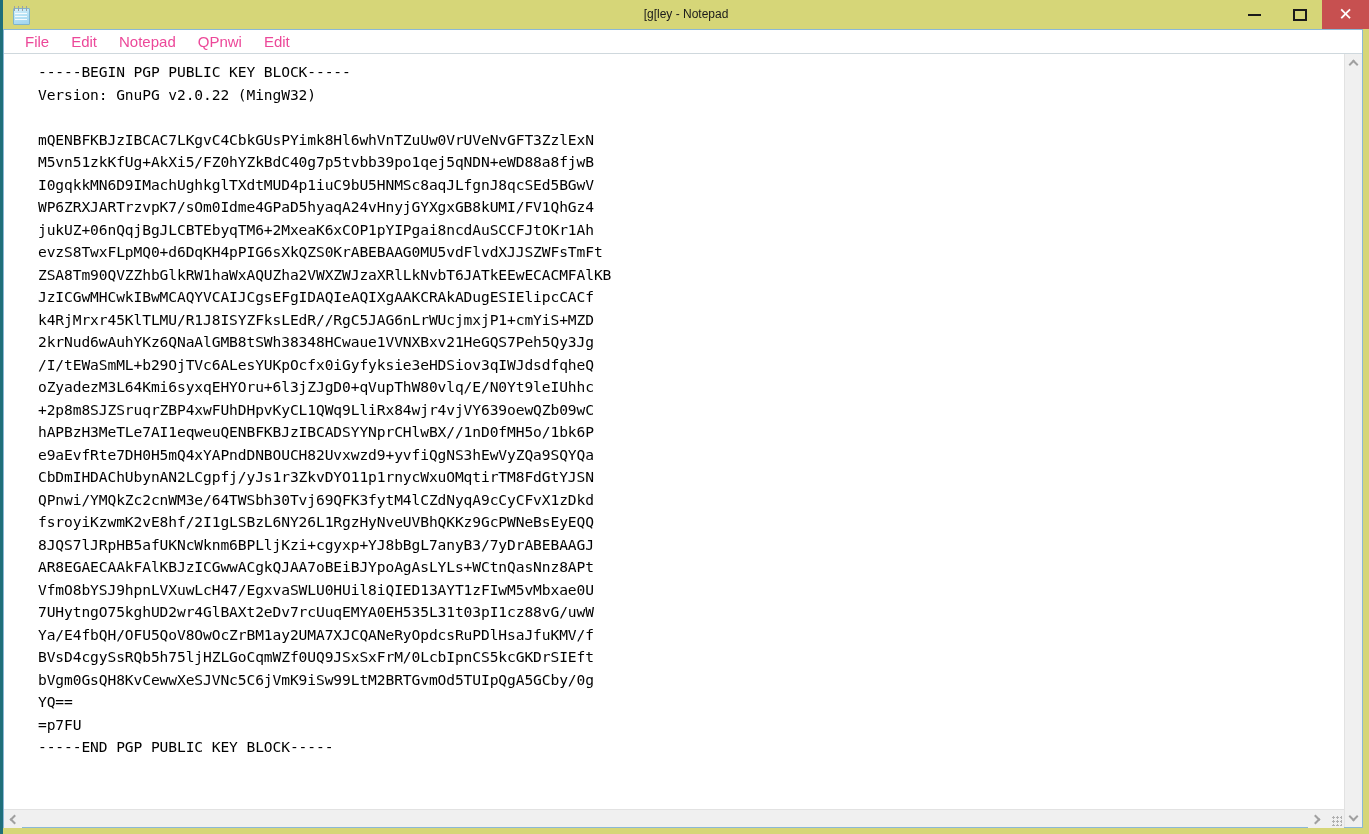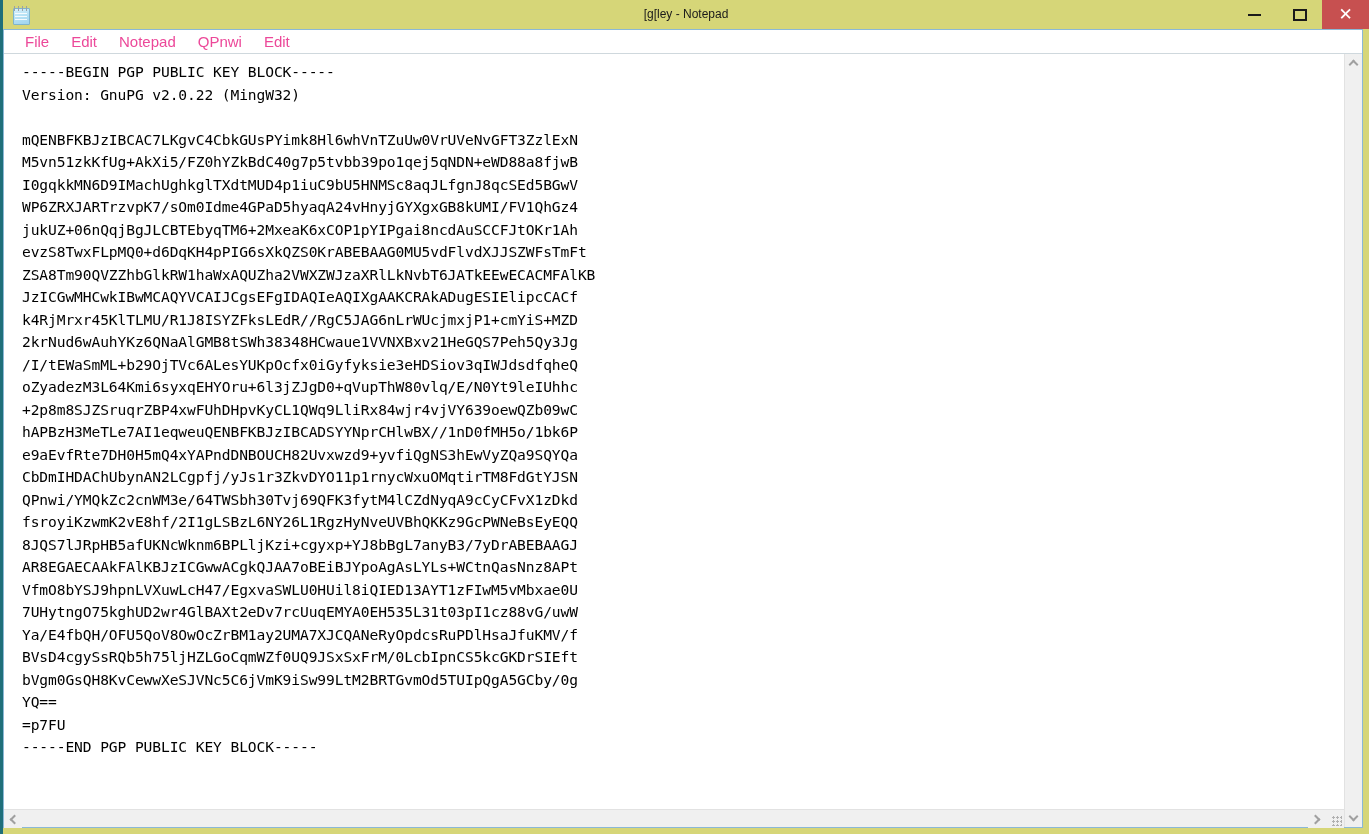--- a/index.html
+++ b/index.html
@@ -156,21 +156,21 @@
     flex: 1 1 auto;
     display: flex;
     flex-direction: column;
     min-width: 0;
   }
 
   #textarea {
     flex: 1 1 auto;
     overflow: hidden;
     background: #ffffff;
-    padding: 7px 0 0 18px;
+    padding: 7px 0 0 34px;
     font-family: "DejaVu Sans Mono", "Liberation Mono", monospace;
     font-size: 14.6px;
     line-height: 22.5px;
     color: #000000;
     white-space: pre;
     letter-spacing: -0.1px;
     cursor: text;
   }
 
   

